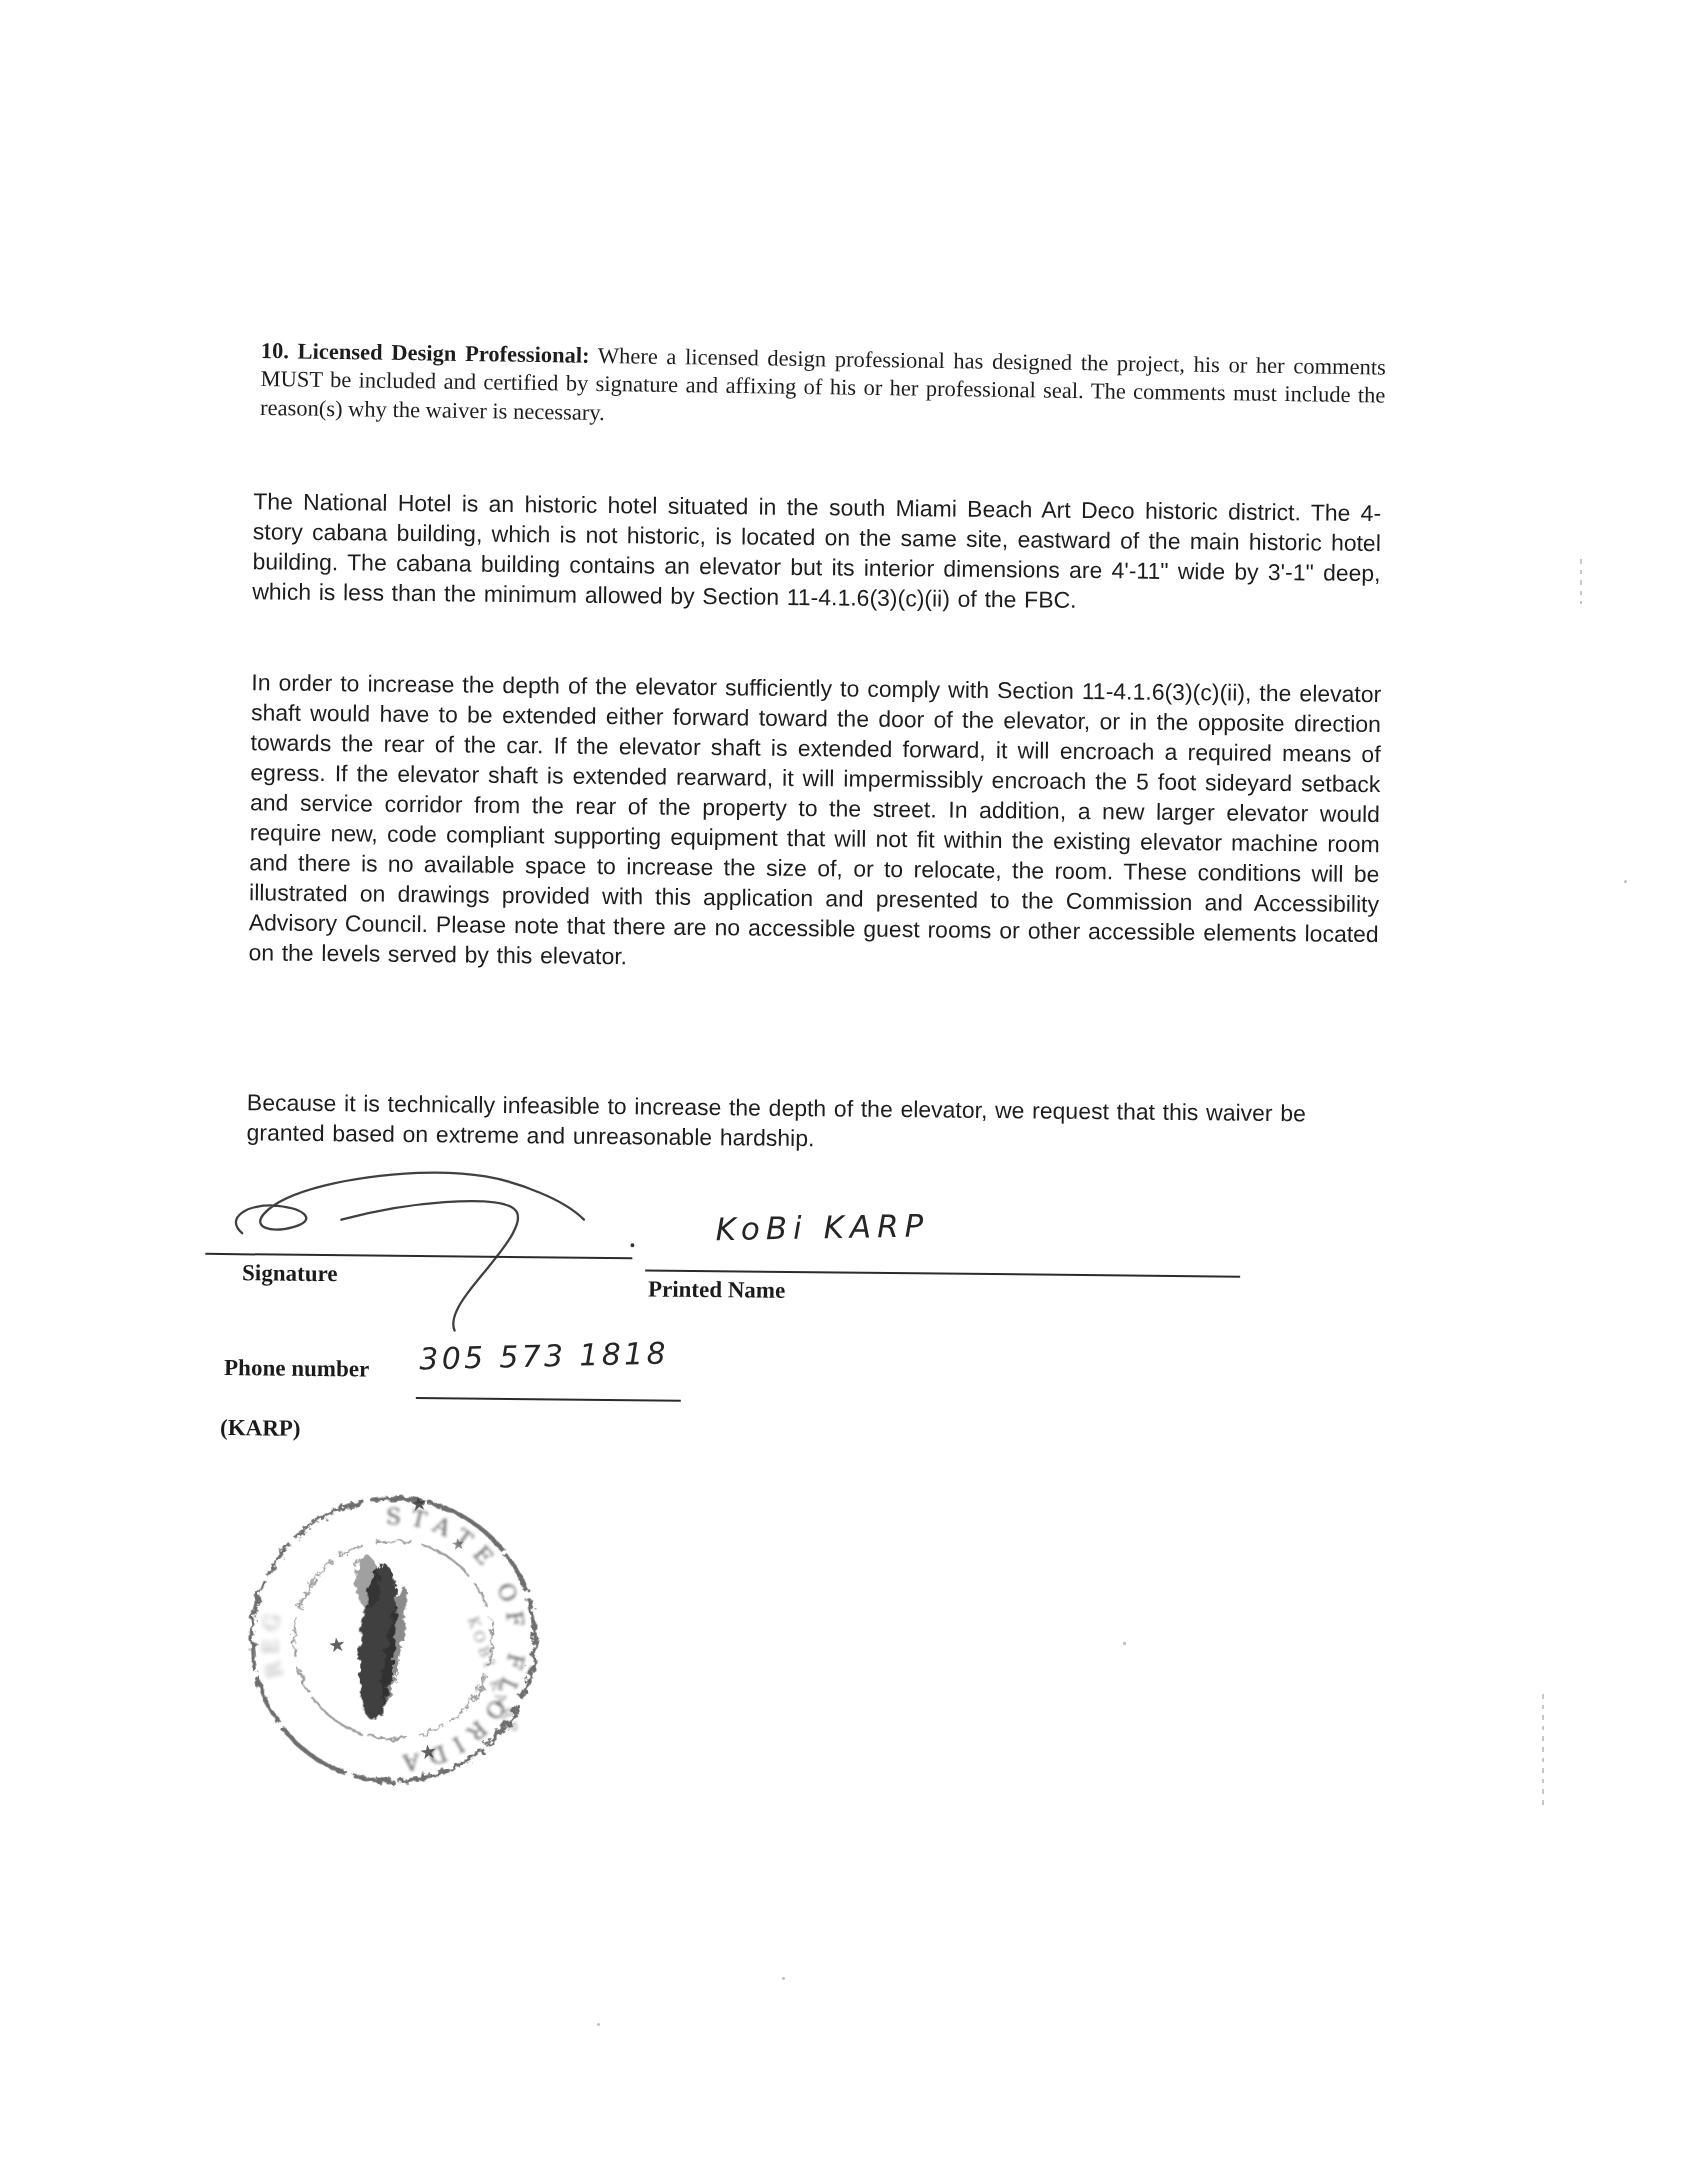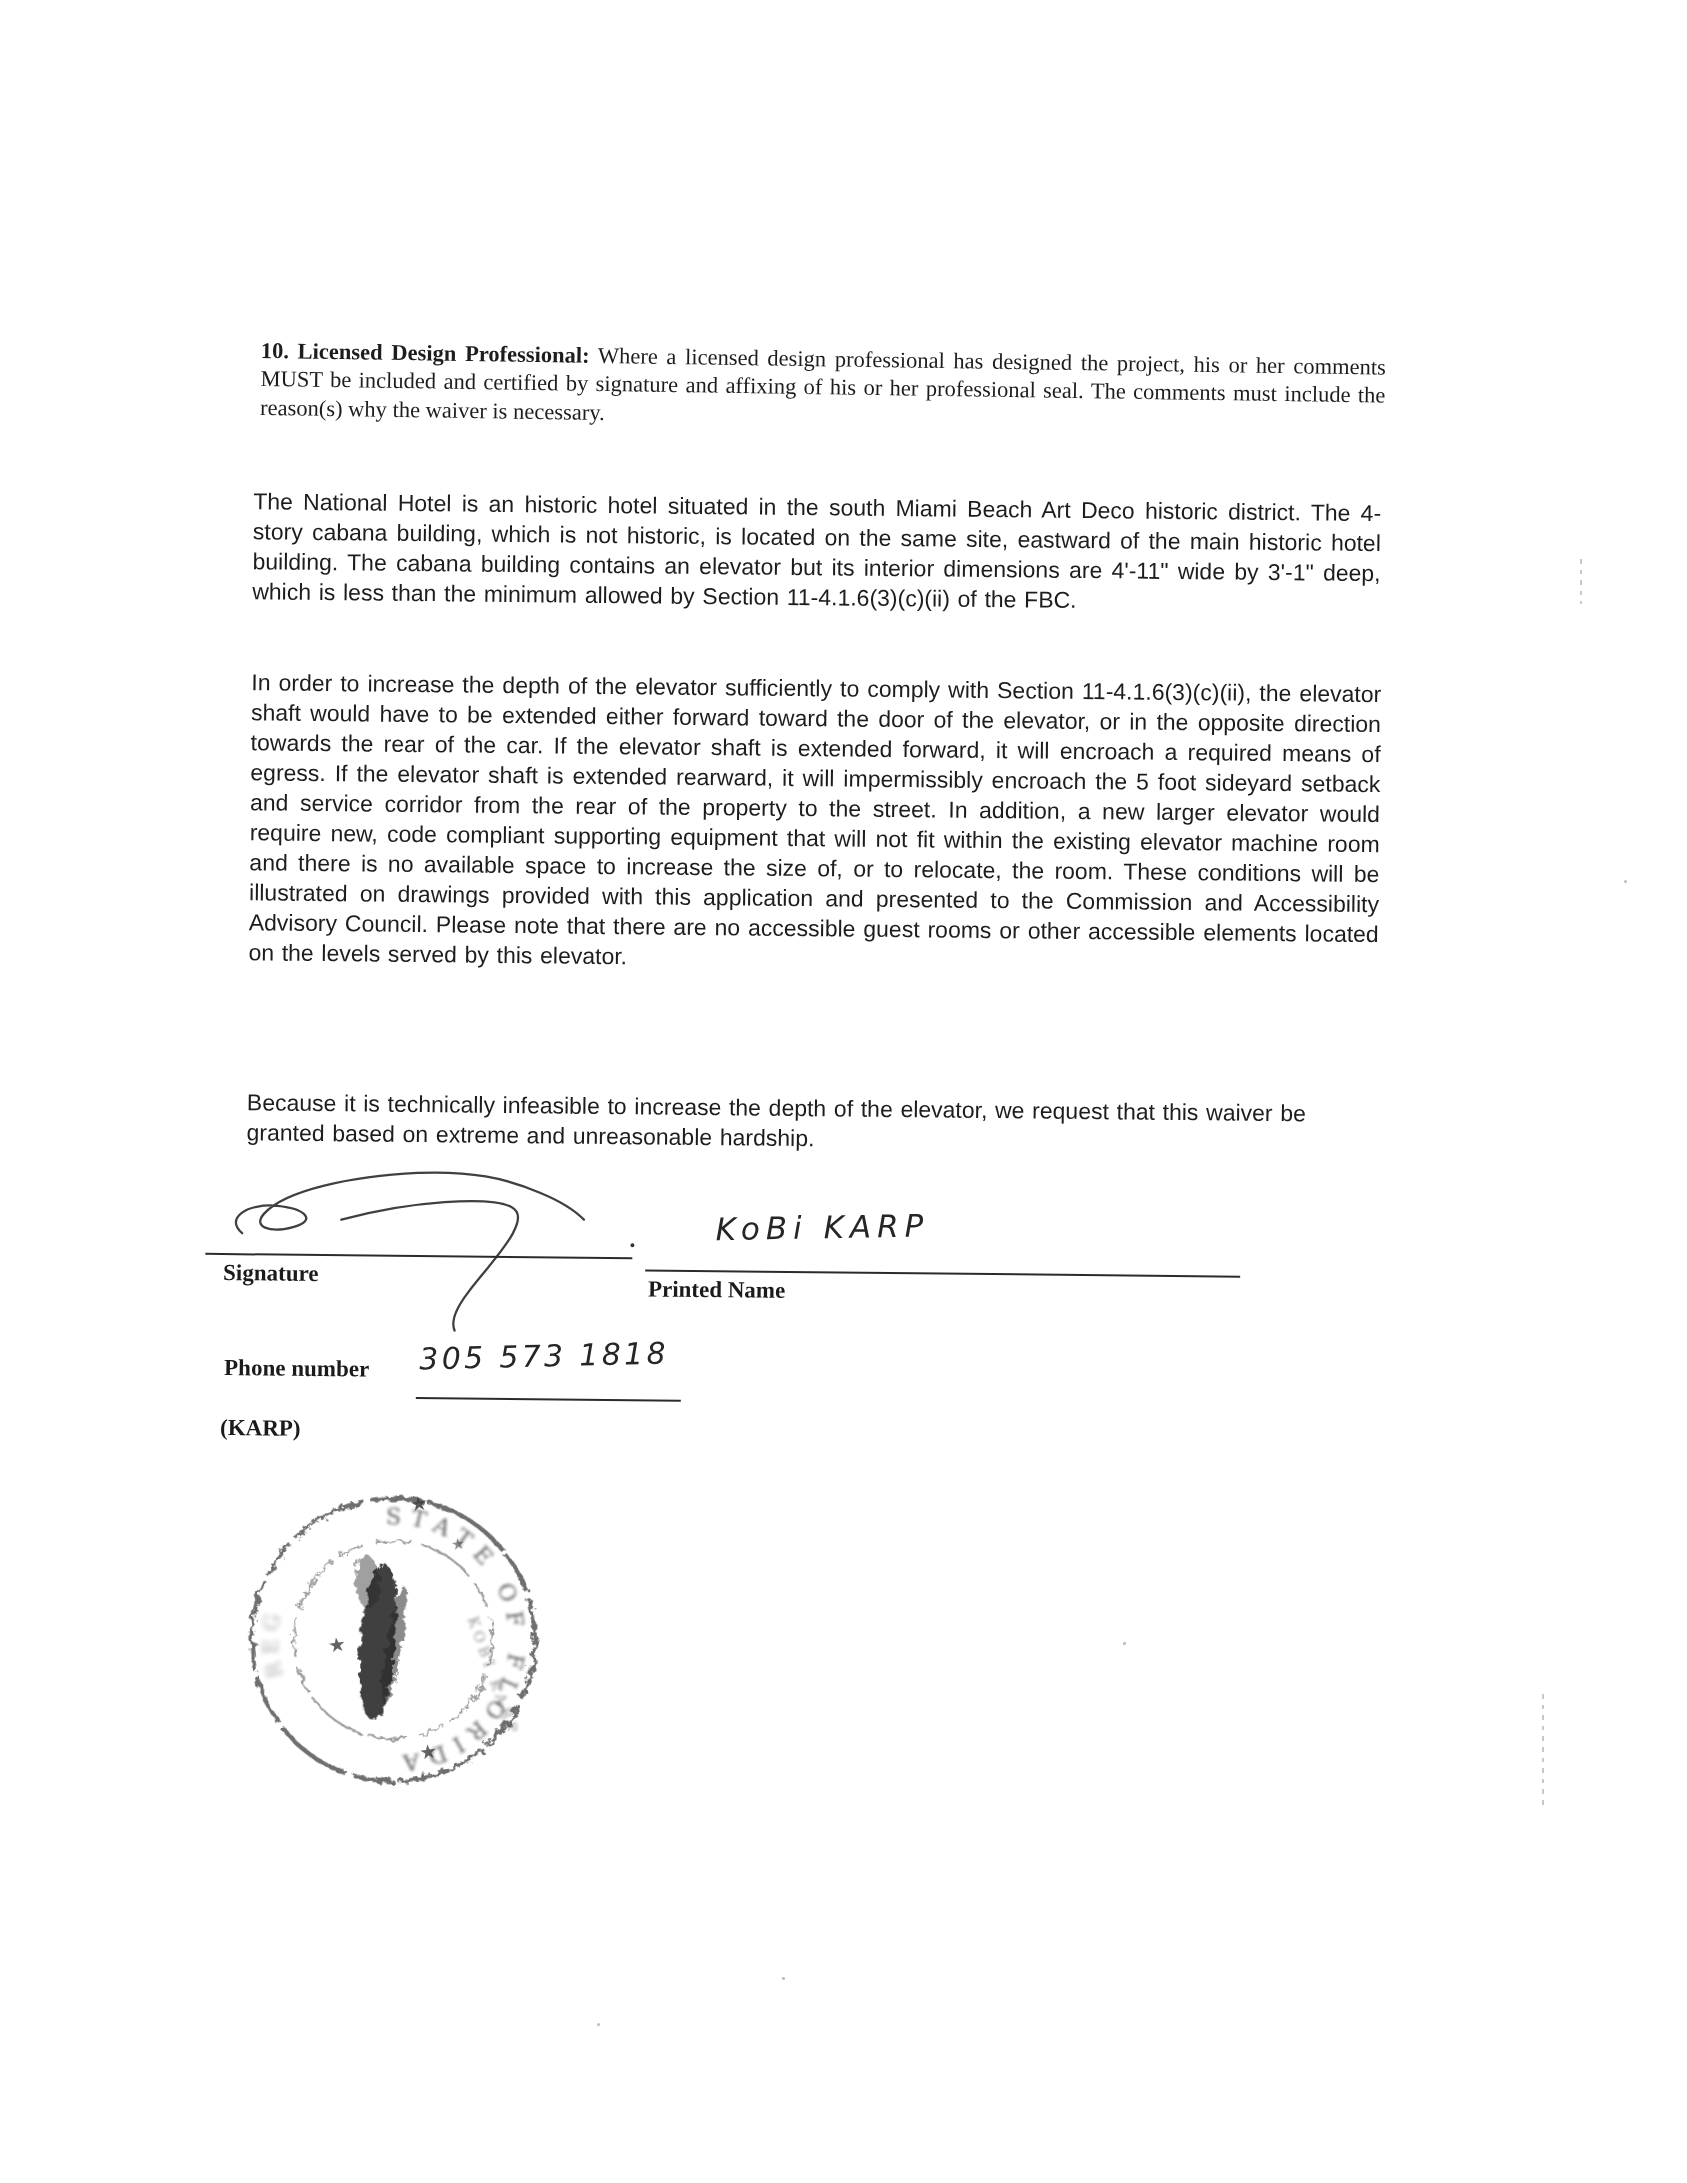--- a/index.html
+++ b/index.html
@@ -27,21 +27,21 @@
   #p3 { left: 30px; top: 336px; width: 1130px; font-size: 23px; line-height: 30px; word-spacing: 1.3px; }
   #p4 { left: 30px; top: 756px; width: 1125px; font-size: 23px; line-height: 30px; word-spacing: 1.3px; text-align: left; }
 
   .sig-svg { position: absolute; left: -10px; top: 824px; width: 463px; height: 185px; }
   .line { position: absolute; border-top: 2px solid #2b2b2b; height: 0; }
   #sig-line    { left: -10px; top: 922px; width: 427px; }
   #name-line   { left: 430px; top: 934px; width: 595px; }
   #phone-line  { left: 202px; top: 1064px; width: 265px; }
 
   .label { position: absolute; font-family: "Liberation Serif", serif; font-weight: bold; font-size: 23px; color: #1b1b1b; }
-  #sig-label   { left: 8px;  top: 929px; }
+  #sig-label   { left: 27px;  top: 929px; }
   #name-label  { left: 433px; top: 941px; }
   #phone-label { left: 10px;  top: 1024px; }
   #seal-label  { left: 6.6px;  top: 1084px; }
 
   .handwriting {
     position: absolute; font-family: "DejaVu Sans", sans-serif;
     color: #262626; font-style: italic;
   }
   #hand-name  { left: 500px; top: 872px; font-size: 31px; letter-spacing: 6px; transform: rotate(-1.6deg); }
   #hand-phone { left: 205px; top: 1004px; font-size: 30px; letter-spacing: 3.3px; transform: rotate(-2deg); }

